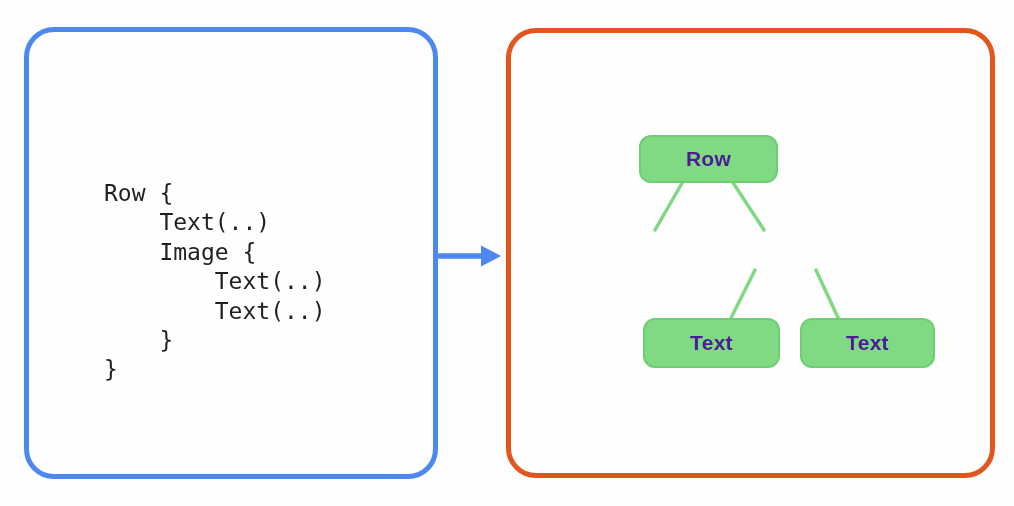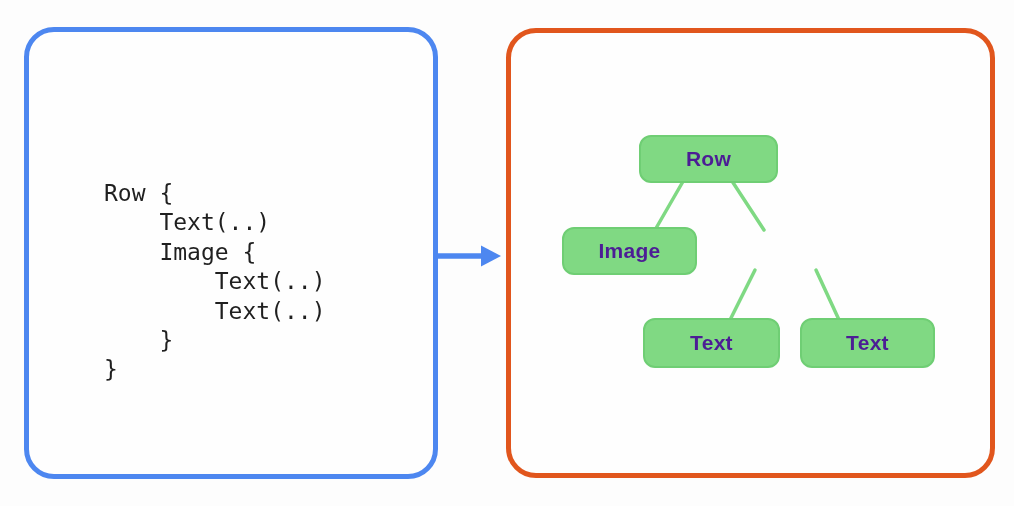--- a/index.html
+++ b/index.html
@@ -93,23 +93,20 @@
     <line x1="755" y1="270" x2="729" y2="322" stroke-width="3.5" stroke-linecap="round" stroke="#7fd983"></line>
     <line x1="816" y1="270" x2="840" y2="322" stroke-width="3.5" stroke-linecap="round" stroke="#7fd983"></line>
 
     <line x1="433" y1="256" x2="486" y2="256" stroke-width="5.5" stroke="#4d87f0"></line>
     <polygon points="481,245.5 481,266.5 501,256" fill="#4d87f0"></polygon>
   </svg>
 
   <div class="node node-row">
     <span>Row</span>
   </div>
-  <div class="node node-image">
-    <span>Image</span>
-  </div>
   <div class="node node-text1">
     <span>Text</span>
   </div>
   <div class="node node-text2">
     <span>Text</span>
   </div>
 
 </div>
 
 </body></html>

